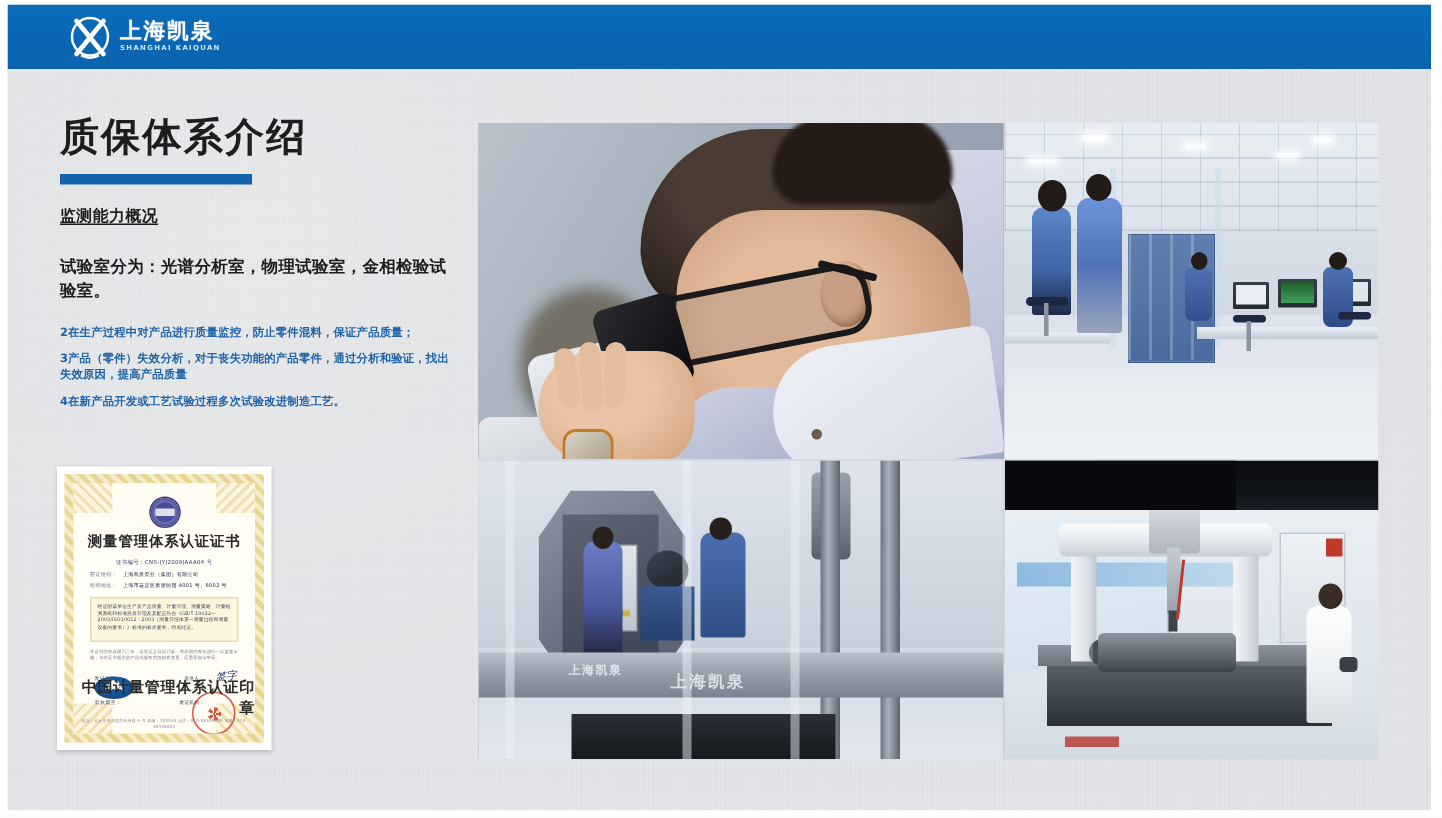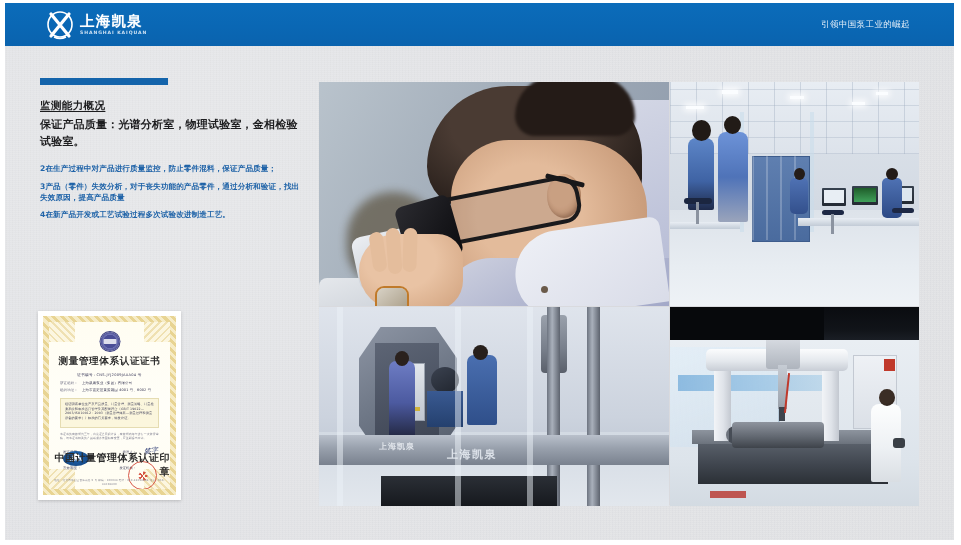--- a/index.html
+++ b/index.html
@@ -52,21 +52,21 @@
 
   
   .left-col{position:absolute;left:40px;top:78px;width:262px;z-index:10;}
   .page-title{
     font-size:26px;font-weight:700;color:#1d1d1f;letter-spacing:1.5px;
     line-height:1.1;margin:0 0 9px 0;
   }
   .title-rule{width:128px;height:7px;background:#1464ab;margin-bottom:14px;}
   .sub-head{
     font-size:10.5px;font-weight:700;color:#1d1d1f;letter-spacing:.4px;
-    text-decoration:underline;text-underline-offset:2px;margin-bottom:4px;
+    text-decoration:underline;text-underline-offset:2px;margin-bottom:19px;
   }
   .body-para{
     font-size:11px;line-height:1.52;color:#1d1d1f;font-weight:600;
     letter-spacing:.1px;margin:0 0 16px 0;text-align:justify;
   }
   .lab-line{
     font-size:11px;line-height:1.5;color:#1d1d1f;font-weight:700;
     letter-spacing:.2px;margin:0 0 14px 0;
   }
   .num-list{margin:0;padding:0;list-style:none;}
@@ -430,27 +430,27 @@
           <ellipse cx="15" cy="13.5" rx="12" ry="12.5" fill="none" stroke="#ffffff" stroke-width="1.6"></ellipse>
           <path d="M6 3 L15 14 L6 25 M24 3 L15 14 L24 25" fill="none" stroke="#ffffff" stroke-width="3.2" stroke-linecap="round"></path>
           <path d="M9 26 Q15 29 21 26" fill="none" stroke="#ffffff" stroke-width="1.6"></path>
         </svg>
       </span>
       <span class="logo-text">
         <span class="logo-cn">上海凯泉</span>
         <span class="logo-en">SHANGHAI KAIQUAN</span>
       </span>
     </div>
-    <div class="header-slogan">引领中国泵工业的崛起</div>
   </div>
 
   <div class="left-col">
+    <h1 class="page-title">质保体系介绍</h1>
     <div class="title-rule"></div>
     <div class="sub-head">监测能力概况</div>
-    <p class="lab-line">保证产品质量：光谱分析室，物理试验室，金相检验试验室。</p>
+    <p class="lab-line">试验室分为：光谱分析室，物理试验室，金相检验试验室。</p>
     <ul class="num-list">
       <li>2在生产过程中对产品进行质量监控，防止零件混料，保证产品质量；</li>
       <li>3产品（零件）失效分析，对于丧失功能的产品零件，通过分析和验证，找出失效原因，提高产品质量</li>
       <li>4在新产品开发或工艺试验过程多次试验改进制造工艺。</li>
     </ul>
   </div>
 
   <div class="cert">
     <div class="cert-inner">
       <span class="cert-corner cc-tl"></span>

